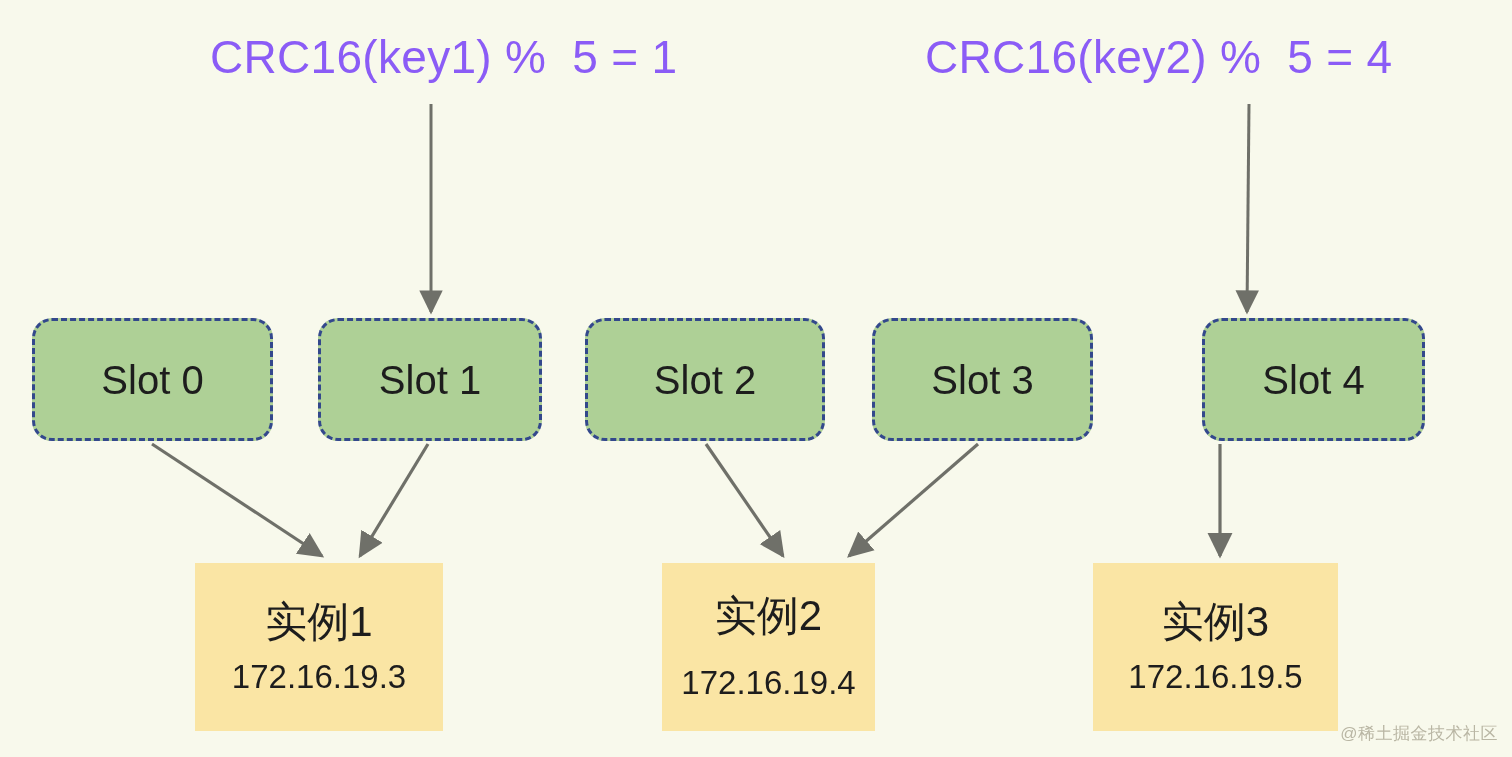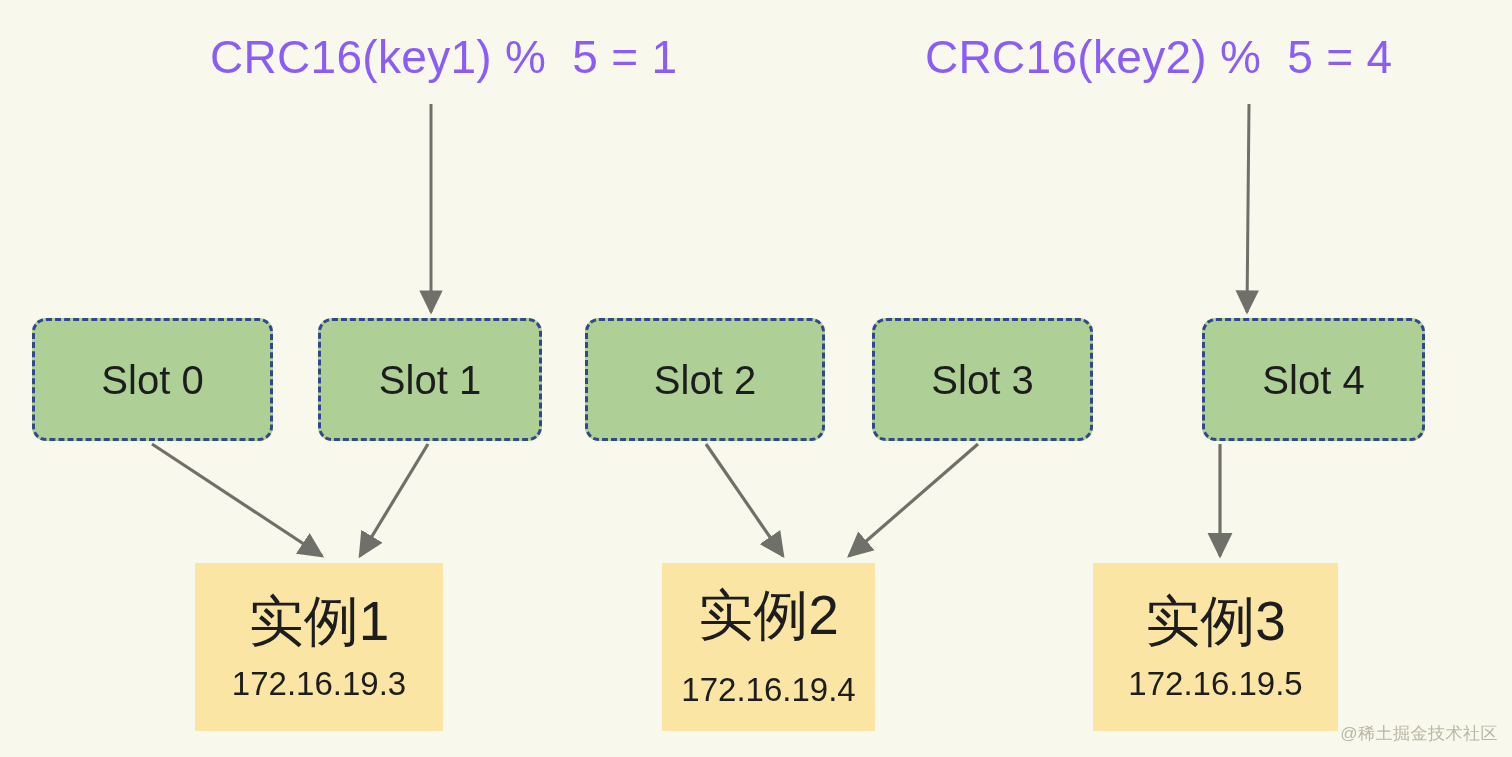--- a/index.html
+++ b/index.html
@@ -37,21 +37,21 @@
   #formula-key2 { left: 925px; top: 34px; }
 
   
   .slot {
     position: absolute;
     top: 318px;
     height: 123px;
     box-sizing: border-box;
     background: #aed096;
     border: 3px dashed #33488c;
-    border-radius: 14px;
+    border-radius: 20px;
     display: flex;
     align-items: center;
     justify-content: center;
     color: #1d1d1d;
     font-size: 40px;
     line-height: 1;
   }
   #slot-0 { left: 32px;   width: 241px; }
   #slot-1 { left: 318px;  width: 224px; }
   #slot-2 { left: 585px;  width: 240px; }
@@ -68,21 +68,21 @@
     display: flex;
     flex-direction: column;
     align-items: center;
     justify-content: center;
     color: #1d1d1d;
   }
   #instance-1 { left: 195px;  width: 248px; }
   #instance-2 { left: 662px;  width: 213px; gap: 12px; }
   #instance-3 { left: 1093px; width: 245px; }
   .instance-name {
-    font-size: 55px;
+    font-size: 42px;
     line-height: 1.05;
     margin-bottom: 16px;
   }
   .instance-ip {
     font-size: 33px;
     line-height: 1.05;
   }
 
   
   #watermark {

